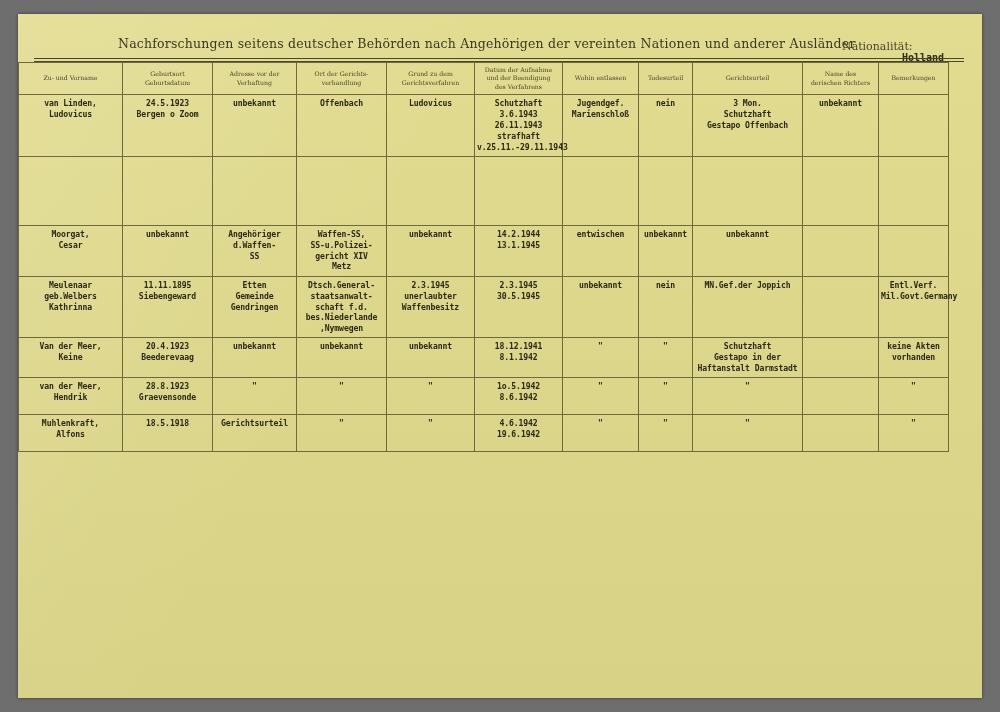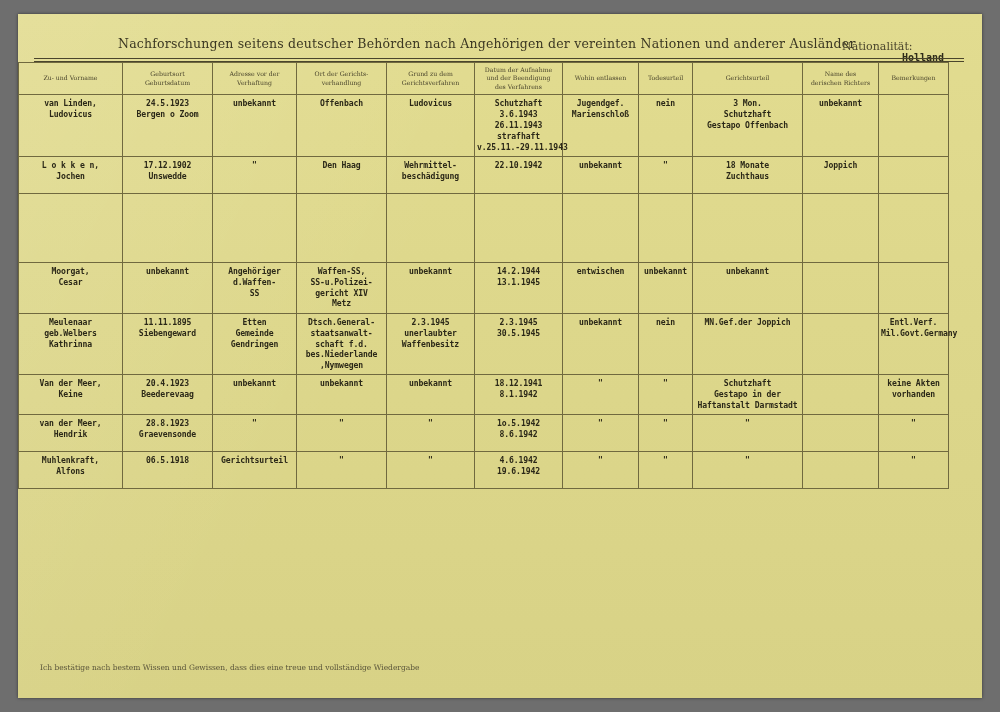--- a/index.html
+++ b/index.html
@@ -161,33 +161,20 @@
           <td>unbekannt</td>
           <td>Offenbach</td>
           <td>Ludovicus</td>
           <td>Schutzhaft<br>3.6.1943<br>26.11.1943<br>strafhaft v.25.11.-29.11.1943</td>
           <td>Jugendgef.<br>Marienschloß</td>
           <td>nein</td>
           <td>3 Mon.<br>Schutzhaft<br>Gestapo Offenbach</td>
           <td>unbekannt</td>
           <td></td>
         </tr>
-        <tr class="rowmed">
-          <td class="l">L o k k e n,<br>Jochen</td>
-          <td>17.12.1902<br>Unswedde</td>
-          <td>"</td>
-          <td>Den Haag</td>
-          <td>Wehrmittel-<br>beschädigung</td>
-          <td>22.10.1942</td>
-          <td>unbekannt</td>
-          <td>"</td>
-          <td>18 Monate<br>Zuchthaus</td>
-          <td>Joppich</td>
-          <td></td>
-        </tr>
         <tr class="empty">
           <td class="l"></td>
           <td></td>
           <td></td>
           <td></td>
           <td></td>
           <td></td>
           <td></td>
           <td></td>
           <td></td>
@@ -241,30 +228,29 @@
           <td>"</td>
           <td>1o.5.1942<br>8.6.1942</td>
           <td>"</td>
           <td>"</td>
           <td>"</td>
           <td></td>
           <td>"</td>
         </tr>
         <tr class="rowmed">
           <td class="l">Muhlenkraft,<br>Alfons</td>
-          <td>06.5.1918</td>
+          <td>18.5.1918</td>
           <td>Gerichtsurteil</td>
           <td>"</td>
           <td>"</td>
           <td>4.6.1942<br>19.6.1942</td>
           <td>"</td>
           <td>"</td>
           <td>"</td>
           <td></td>
           <td>"</td>
         </tr>
       </tbody>
   </table>
 
   <div class="footer">
-    <div>Ich bestätige nach bestem Wissen und Gewissen, dass dies eine treue und vollständige Wiedergabe</div>
   </div>
 </div>
 
 </body></html>

